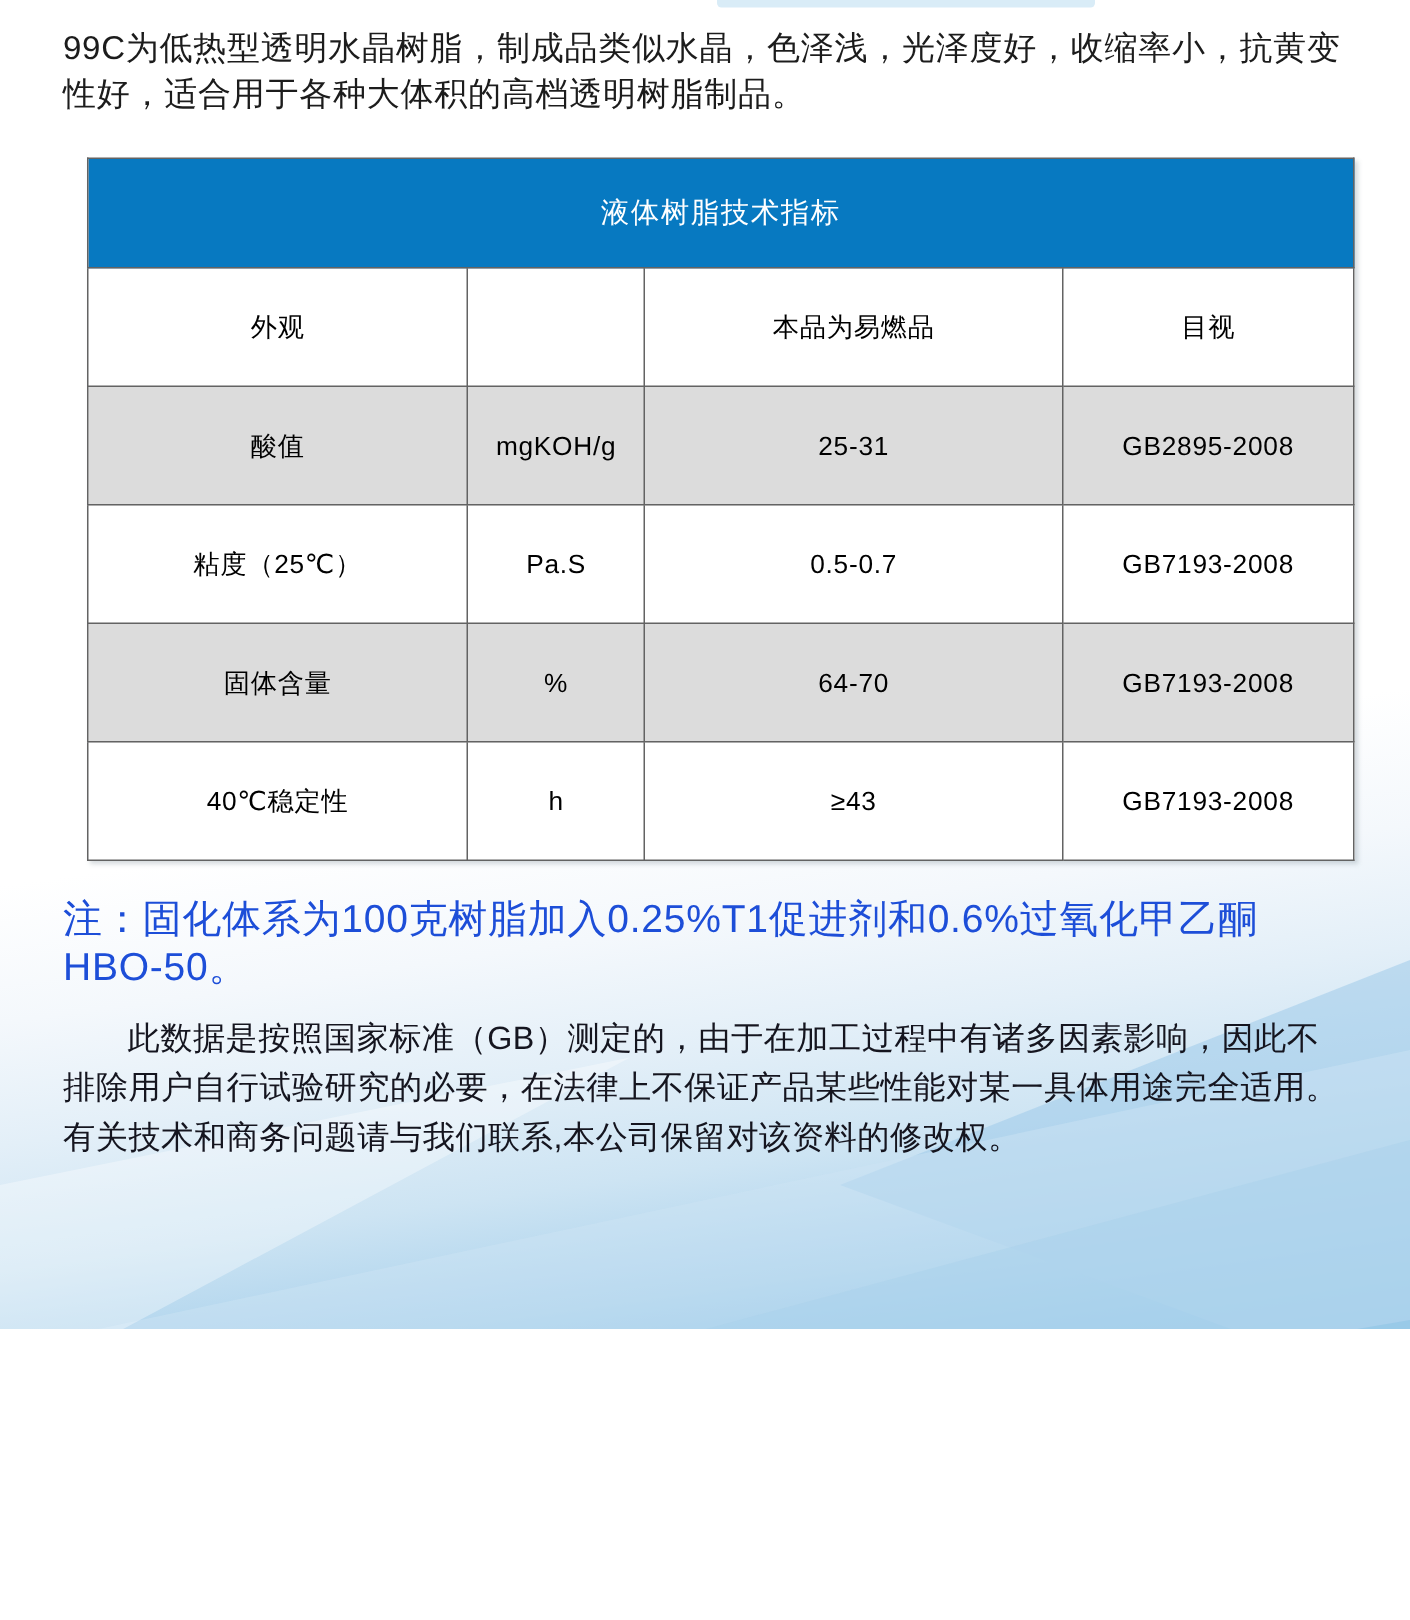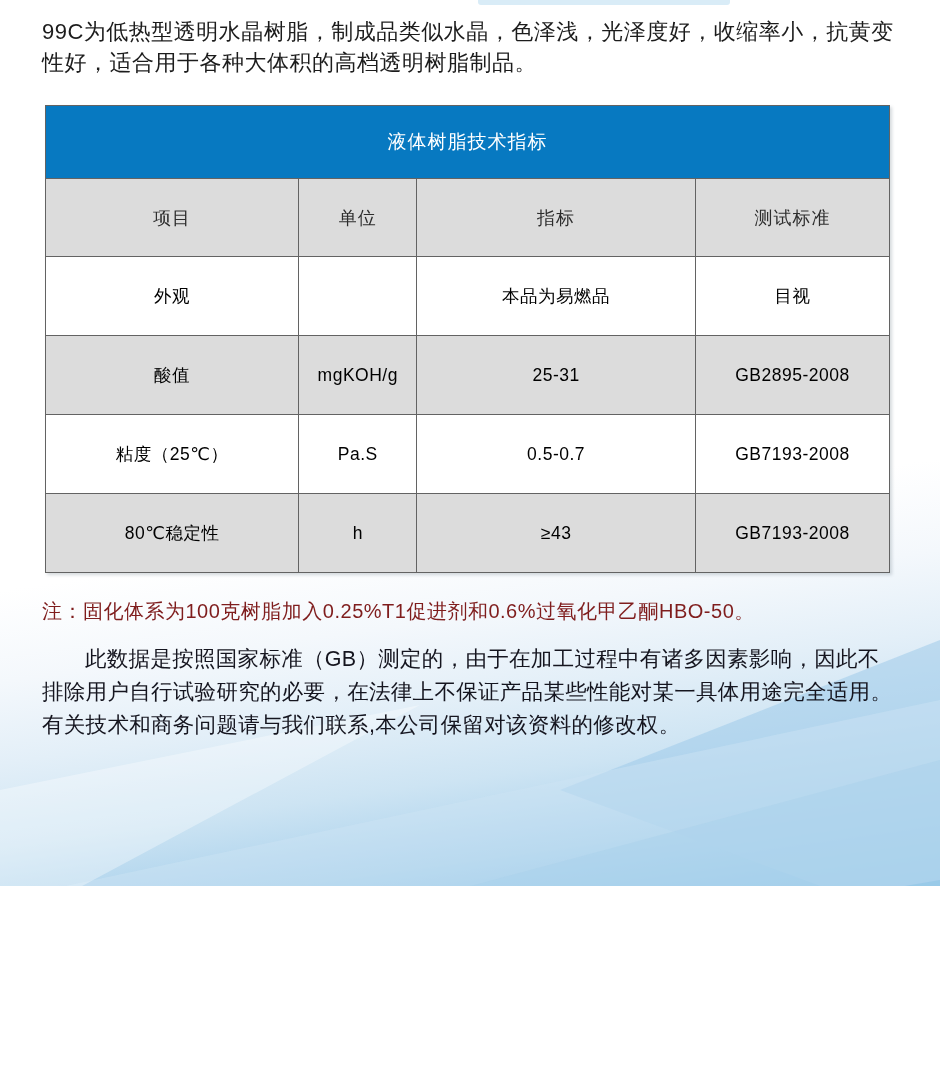--- a/index.html
+++ b/index.html
@@ -25,21 +25,21 @@
     background:#d9ecf7;border-radius:0 0 3px 3px;
   }
   .content{
     position:relative;padding:0 42px;box-sizing:border-box;width:940px;
   }
   .intro{
     margin:0;padding-top:16px;width:860px;
     font-size:22px;line-height:31px;color:#1c1c1c;letter-spacing:.5px;
   }
   .spec-table{
-    margin-top:27px;margin-left:3px;width:845px;
+    margin-top:27px;margin-left:16px;width:845px;
     border-collapse:collapse;table-layout:fixed;
     box-shadow:2px 2px 3px rgba(90,110,125,.25);
   }
   .spec-table th,.spec-table td{
     border:1px solid var(--border-gray,#636363);
     text-align:center;vertical-align:middle;
     font-weight:400;
   }
   .spec-table .title-row th{
     height:70px;background:var(--accent,#0779c1);
@@ -51,22 +51,22 @@
   }
   .spec-table tbody td{
     height:76px;font-size:17.5px;color:#000000;
     background:#ffffff;letter-spacing:.5px;
   }
   .spec-table tbody tr:nth-child(even) td{
     background:var(--header-row-gray,#dcdcdc);
   }
   .notes{margin-top:22px;}
   .notes p{
-    margin:6px 0 0 0;font-size:20px;line-height:32px;
-    color:#7f1d1d;letter-spacing:.5px;
+    margin:6px 0 0 0;font-size:26px;line-height:32px;
+    color:#1d4ed8;letter-spacing:.5px;
   }
   .storage-heading{
     margin:40px 0 0 0;font-size:27px;font-weight:bold;
     color:var(--heading-blue,#1787cc);letter-spacing:1.5px;
   }
   .body-para{
     margin:16px 0 0 0;width:856px;
     font-size:21.5px;line-height:33px;color:#15151f;
     text-indent:2em;letter-spacing:.3px;
   }
@@ -95,26 +95,20 @@
       <colgroup>
         <col style="width:30%">
           <col style="width:14%">
           <col style="width:33%">
           <col style="width:23%">
       </colgroup>
       <thead>
         <tr class="title-row">
           <th colspan="4">液体树脂技术指标</th>
         </tr>
-        <tr class="colhead">
-          <th>项目</th>
-          <th>单位</th>
-          <th>指标</th>
-          <th>测试标准</th>
-        </tr>
       </thead>
       <tbody>
         <tr>
           <td>外观</td>
           <td></td>
           <td>本品为易燃品</td>
           <td>目视</td>
         </tr>
         <tr>
           <td>酸值</td>
@@ -122,21 +116,27 @@
           <td>25-31</td>
           <td>GB2895-2008</td>
         </tr>
         <tr>
           <td>粘度（25℃）</td>
           <td>Pa.S</td>
           <td>0.5-0.7</td>
           <td>GB7193-2008</td>
         </tr>
         <tr>
-          <td>80℃稳定性</td>
+          <td>固体含量</td>
+          <td>%</td>
+          <td>64-70</td>
+          <td>GB7193-2008</td>
+        </tr>
+        <tr>
+          <td>40℃稳定性</td>
           <td>h</td>
           <td>≥43</td>
           <td>GB7193-2008</td>
         </tr>
       </tbody>
     </table>
 
     <div class="notes">
       <p>注：固化体系为100克树脂加入0.25%T1促进剂和0.6%过氧化甲乙酮HBO-50。</p>
     </div>

